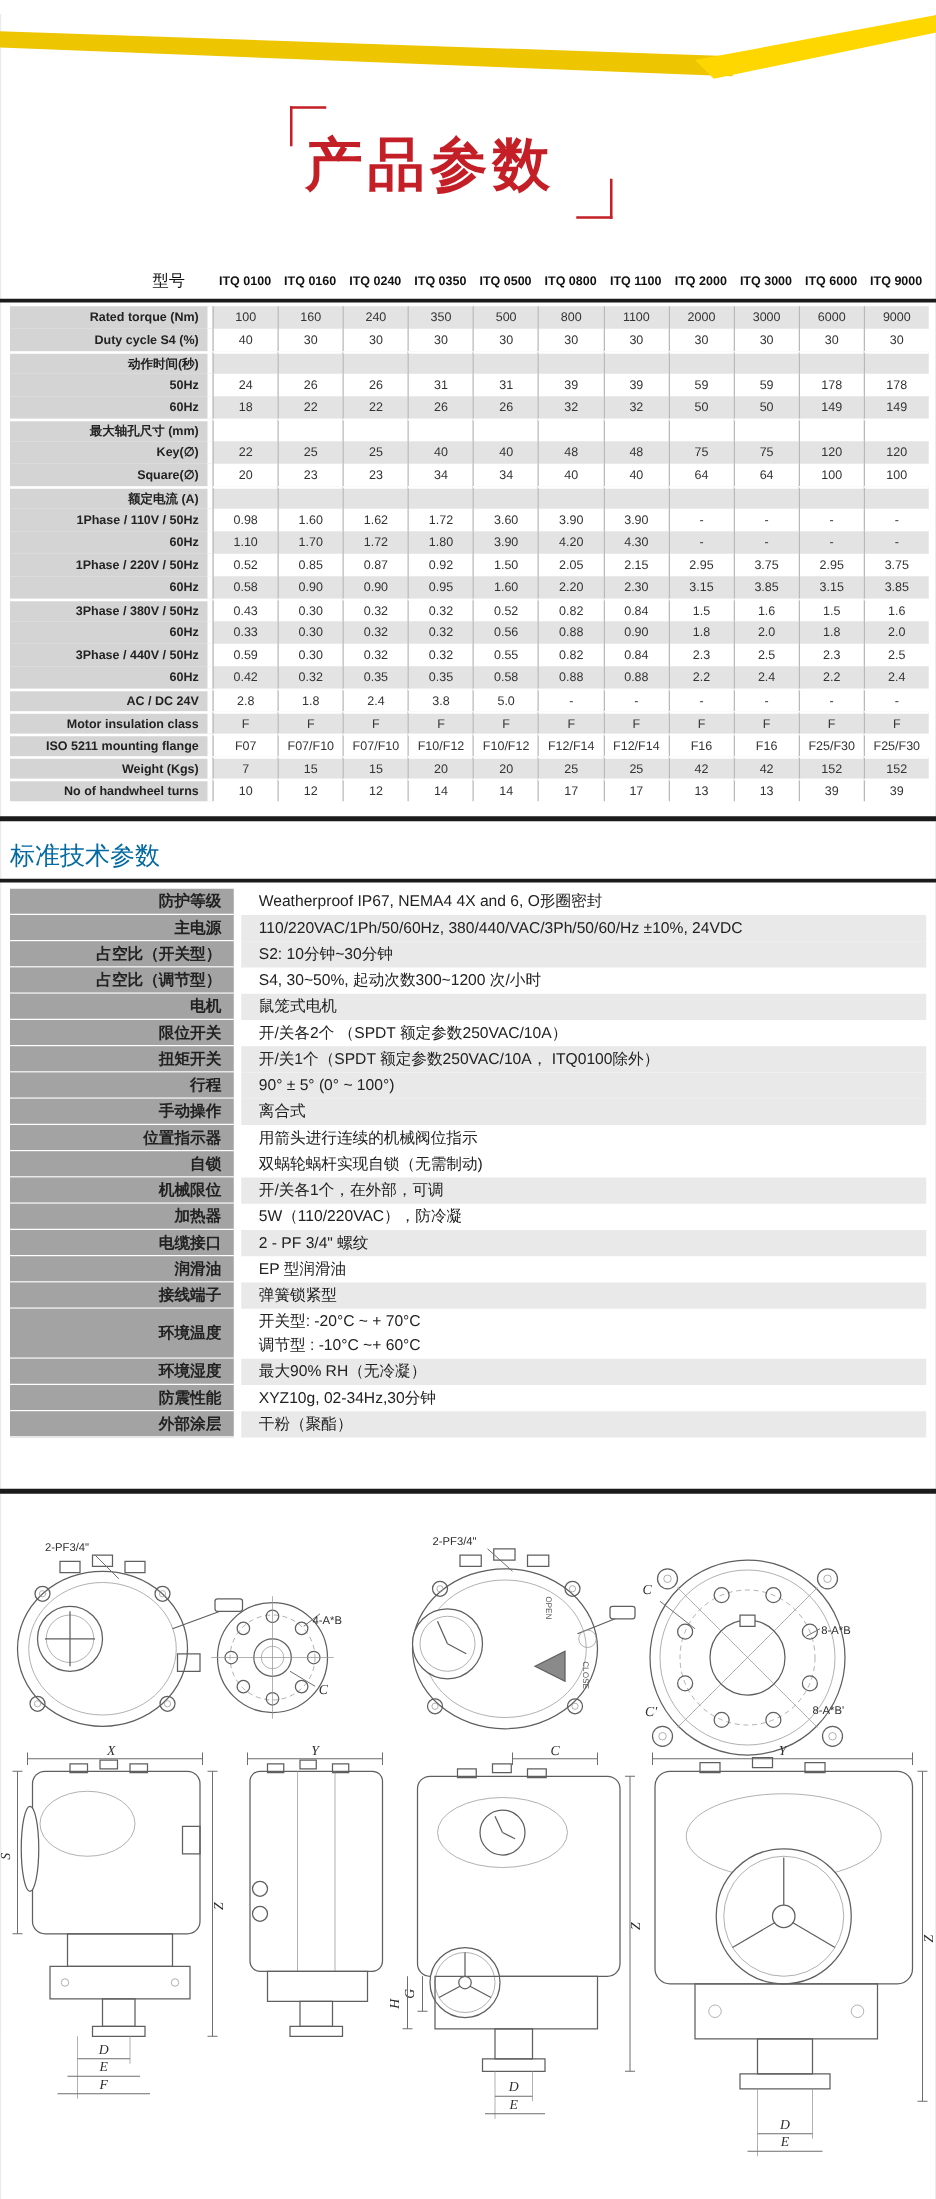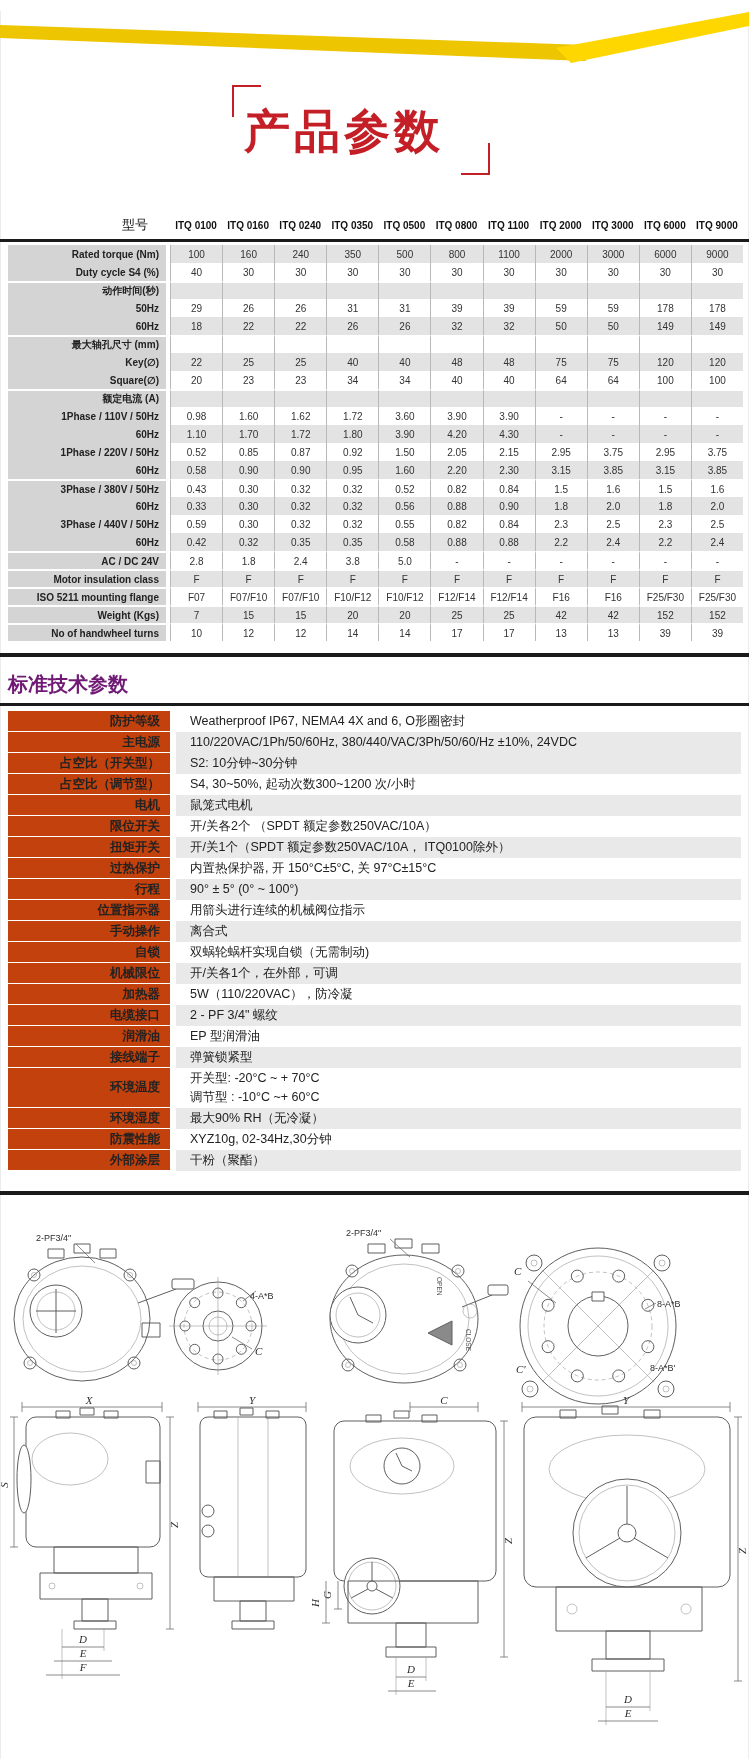--- a/index.html
+++ b/index.html
@@ -26,25 +26,25 @@
   .mt-head .h-cell { font-size:10px; font-weight:bold; color:#111; text-align:center; white-space:nowrap; }
   .mt-body { position:absolute; left:8px; top:234px; width:735px; }
   .t-row { display:grid; grid-template-columns:162px repeat(11,1fr); height:18px; }
   .t-row > div { box-sizing:border-box; display:flex; align-items:center; }
   .t-label { background:#d4d4d4; font-size:10px; font-weight:bold; color:#222;
     justify-content:flex-end; padding-right:7px; border-right:4px solid #fff; }
   .t-cell { font-size:10px; color:#333; justify-content:center; border-left:1px solid #b9b9b9; }
   .t-row.shade .t-cell { background:#e3e3e3; }
   .t-row.gstart > div { border-top:2px solid #fff; }
   
-  .section-title { position:absolute; left:8px; top:660px; font-size:20px; font-weight:bold; color:#701a75; }
+  .section-title { position:absolute; left:8px; top:660px; font-size:20px; font-weight:normal; color:#0369a1; }
   
   .spec-body { position:absolute; left:8px; top:700px; width:733px; }
   .s-row { display:flex; min-height:20.5px; }
-  .s-label { width:162px; background:#c2410c; font-size:12.5px; font-weight:bold; color:#222;
+  .s-label { width:179px; background:#a3a3a3; font-size:12.5px; font-weight:bold; color:#222;
     display:flex; align-items:center; justify-content:flex-end; padding-right:10px;
     box-sizing:border-box; border-bottom:1px solid #fff; flex:none; }
   .s-val { flex:1; margin-left:6px; display:flex; flex-direction:column; justify-content:center;
     padding:1px 0 1px 14px; font-size:12.5px; color:#222; }
   .s-val span { line-height:19px; }
   .s-row.shade .s-val { background:#e9e9e9; }
   
   .dwg { position:absolute; left:0; top:1200px; }
   .dwg * { vector-effect:non-scaling-stroke; }
   .dwg .ln { stroke:#5f5f5f; fill:none; stroke-width:1; }
@@ -125,21 +125,21 @@
         <div class="t-cell"></div>
         <div class="t-cell"></div>
         <div class="t-cell"></div>
         <div class="t-cell"></div>
         <div class="t-cell"></div>
         <div class="t-cell"></div>
         <div class="t-cell"></div>
       </div>
       <div class="t-row">
         <div class="t-label">50Hz</div>
-        <div class="t-cell">29</div>
+        <div class="t-cell">24</div>
         <div class="t-cell">26</div>
         <div class="t-cell">26</div>
         <div class="t-cell">31</div>
         <div class="t-cell">31</div>
         <div class="t-cell">39</div>
         <div class="t-cell">39</div>
         <div class="t-cell">59</div>
         <div class="t-cell">59</div>
         <div class="t-cell">178</div>
         <div class="t-cell">178</div>
@@ -437,42 +437,36 @@
         <div class="s-val">
           <span>开/关各2个 （SPDT 额定参数250VAC/10A）</span>
         </div>
       </div>
       <div class="s-row shade">
         <div class="s-label">扭矩开关</div>
         <div class="s-val">
           <span>开/关1个（SPDT 额定参数250VAC/10A， ITQ0100除外）</span>
         </div>
       </div>
-      <div class="s-row">
-        <div class="s-label">过热保护</div>
-        <div class="s-val">
-          <span>内置热保护器, 开 150°C±5°C, 关 97°C±15°C</span>
-        </div>
-      </div>
       <div class="s-row shade">
         <div class="s-label">行程</div>
         <div class="s-val">
           <span>90° ± 5° (0° ~ 100°)</span>
         </div>
       </div>
+      <div class="s-row shade">
+        <div class="s-label">手动操作</div>
+        <div class="s-val">
+          <span>离合式</span>
+        </div>
+      </div>
       <div class="s-row">
         <div class="s-label">位置指示器</div>
         <div class="s-val">
           <span>用箭头进行连续的机械阀位指示</span>
-        </div>
-      </div>
-      <div class="s-row shade">
-        <div class="s-label">手动操作</div>
-        <div class="s-val">
-          <span>离合式</span>
         </div>
       </div>
       <div class="s-row">
         <div class="s-label">自锁</div>
         <div class="s-val">
           <span>双蜗轮蜗杆实现自锁（无需制动)</span>
         </div>
       </div>
       <div class="s-row shade">
         <div class="s-label">机械限位</div>

